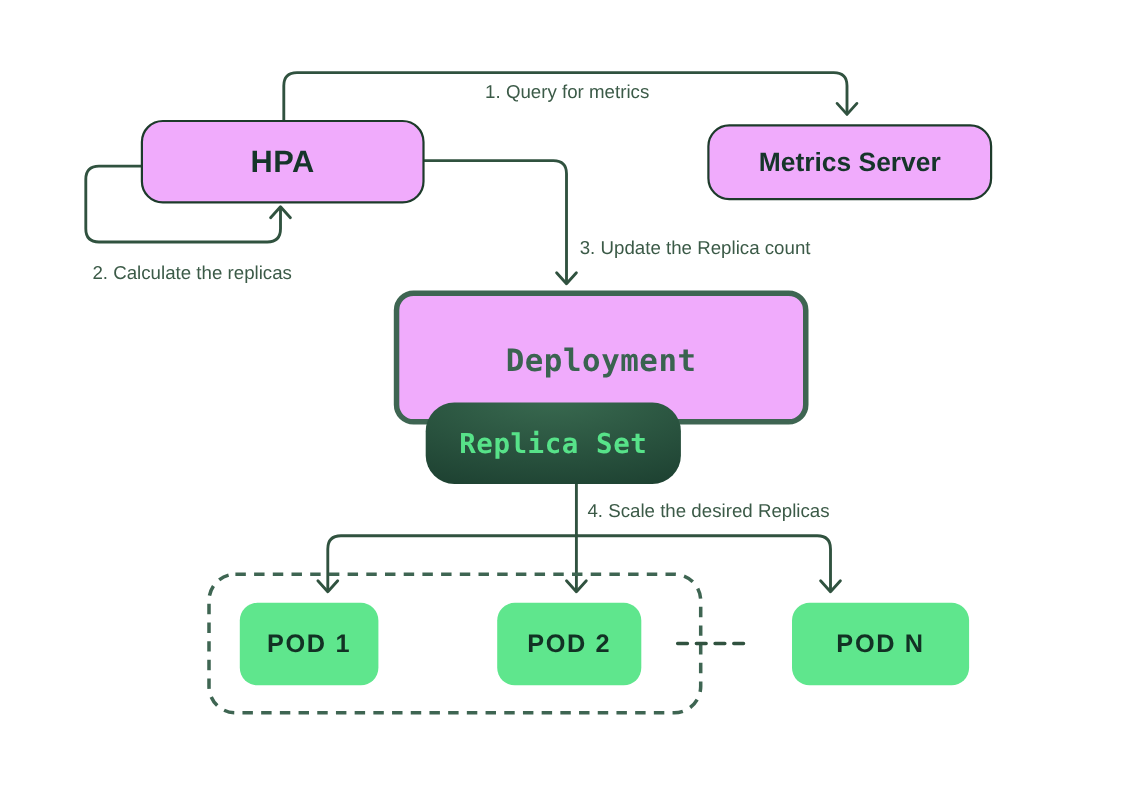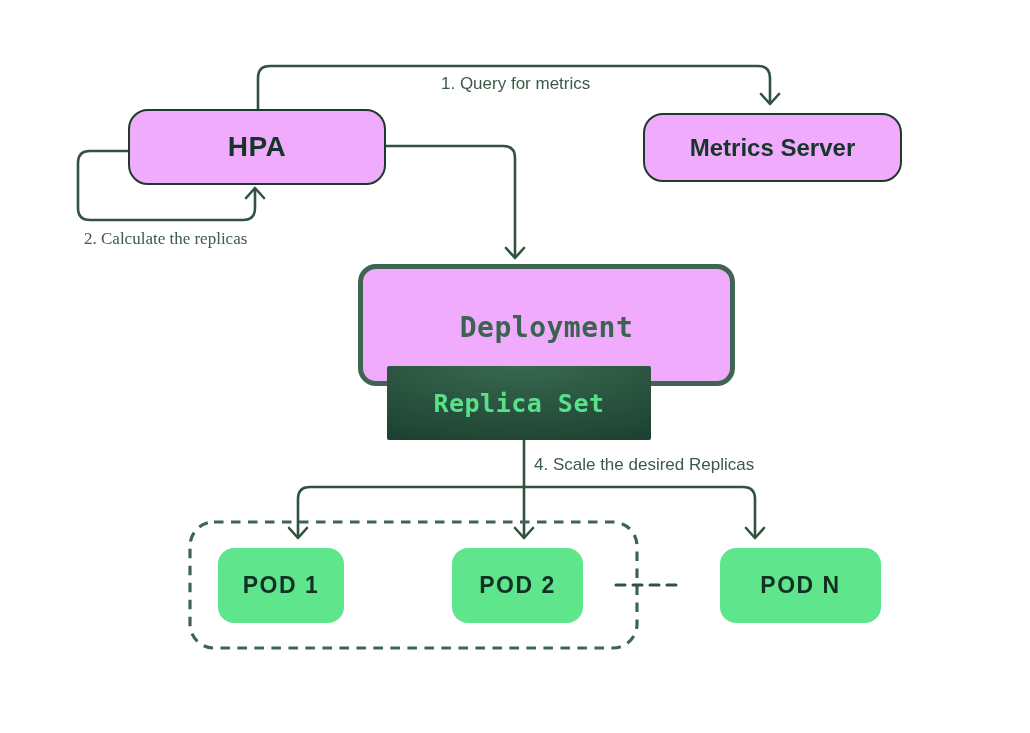--- a/index.html
+++ b/index.html
@@ -45,22 +45,22 @@
     border:5px solid var(--deployment_border);
     border-radius:18px;
     font-family:"DejaVu Sans Mono", monospace;
     font-size:28px;color:var(--deployment_text);
     align-items:flex-start;
     padding-top:42px;
     letter-spacing:.5px;
   }
   .node-replica{
     position:absolute;z-index:3;
-    left:387px;top:366px;width:264px;height:74px;
-    border-radius:2px;border:none;
+    left:387px;top:366px;width:232px;height:74px;
+    border-radius:26px;border:none;
     background:radial-gradient(ellipse 120% 150% at 50% -10%, var(--replica_light) 0%, var(--replica_dark) 80%);
     display:flex;align-items:center;justify-content:center;
     font-family:"DejaVu Sans Mono", monospace;
     font-weight:bold;font-size:25px;color:var(--replica_text);
     letter-spacing:.5px;
   }
   .pod{
     position:absolute;z-index:2;
     top:548px;height:75px;
     background:var(--pod_fill);
@@ -71,21 +71,21 @@
   }
   .pod-1{left:218px;width:126px;}
   .pod-2{left:452px;width:131px;}
   .pod-n{left:720px;width:161px;}
   .edge-label{
     position:absolute;z-index:4;
     font-size:17px;color:var(--label_text);
     white-space:nowrap;
   }
   .label-query{left:441px;top:74px;}
-  .label-calculate{left:84px;top:229px;font-family:Liberation Serif, serif;}
+  .label-calculate{left:84px;top:239px;}
   .label-update{left:527px;top:216px;}
   .label-scale{left:534px;top:455px;}
 </style>
 </head>
 <body>
 
 <div class="stage">
 
   <svg class="wires" width="1030" height="733" viewBox="0 0 1030 733">
 
@@ -131,15 +131,16 @@
   </div>
   <div class="pod pod-2">
     <span>POD 2</span>
   </div>
   <div class="pod pod-n">
     <span>POD N</span>
   </div>
 
   <div class="edge-label label-query">1.  Query for metrics</div>
   <div class="edge-label label-calculate">2. Calculate the replicas</div>
+  <div class="edge-label label-update">3. Update the Replica count</div>
   <div class="edge-label label-scale">4. Scale the desired Replicas</div>
 
 </div>
 
 </body></html>

